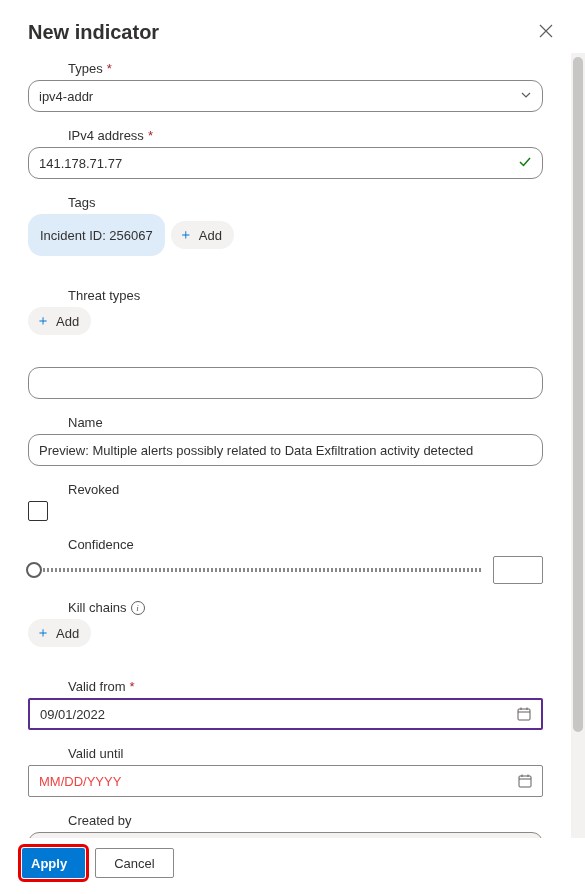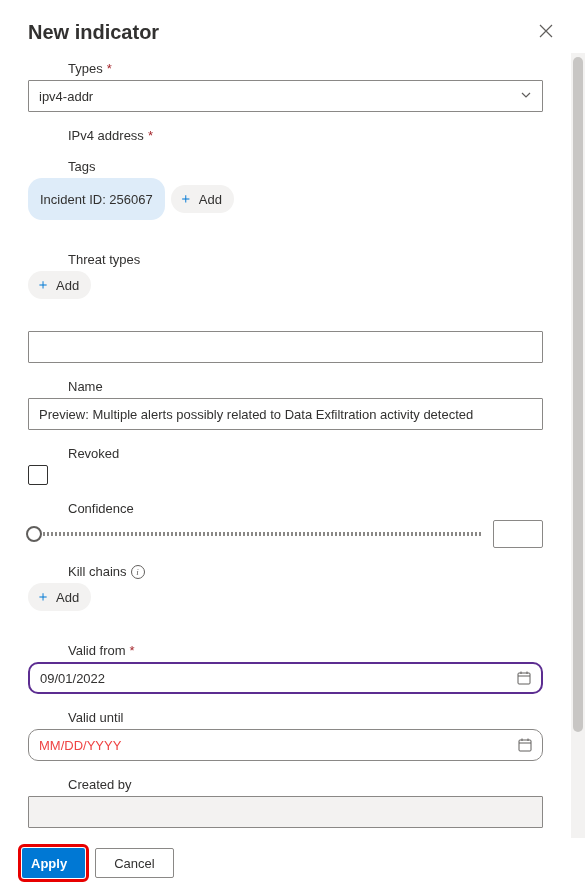--- a/index.html
+++ b/index.html
@@ -94,21 +94,21 @@
       border-radius: 50%;
       font-size: 9px;
       color: #605e5c;
       font-style: italic;
       font-family: serif;
     }
     .select-box, .text-input {
       width: 100%;
       height: 32px;
       border: 1px solid #8a8886;
-      border-radius: 1px;
+      border-radius: 11px;
       padding: 0 10px;
       font-size: 13px;
       background: #ffffff;
       display: flex;
       align-items: center;
       justify-content: space-between;
       position: relative;
     }
     .text-input.readonly {
       background: #f3f2f1;
@@ -118,21 +118,21 @@
       color: #605e5c;
     }
     .check-icon {
       color: #107c10;
       font-size: 15px;
     }
     .date-input {
       width: 100%;
       height: 32px;
       border: 1px solid #8a8886;
-      border-radius: 10px;
+      border-radius: 2px;
       padding: 0 10px;
       font-size: 13px;
       background: #ffffff;
       display: flex;
       align-items: center;
       justify-content: space-between;
     }
     .date-input.selected {
       border: 2px solid #5c2d91;
     }
@@ -282,20 +282,28 @@
                 <path d="M2 4 L6 8 L10 4" stroke="#605e5c" stroke-width="1.2" fill="none"></path>
               </svg>
           </span>
         </div>
       </div>
 
       <div class="field">
         <div class="label">
           <span>IPv4 address</span>
             <span class="required">*</span>
+        </div>
+        <div class="text-input">
+          <span>141.178.71.77</span>
+          <span class="check-icon">
+            <svg width="14" height="14" viewBox="0 0 14 14">
+                <path d="M2 7 L5.5 10.5 L12 3" stroke="#107c10" stroke-width="1.5" fill="none"></path>
+              </svg>
+          </span>
         </div>
       </div>
 
       <div class="field field-large-gap">
         <div class="label">Tags</div>
         <div class="tags-row">
           <div class="tag-pill">Incident ID: 256067</div>
           <div class="add-pill">
             <span class="plus-icon">＋</span>
             <span>Add</span>

